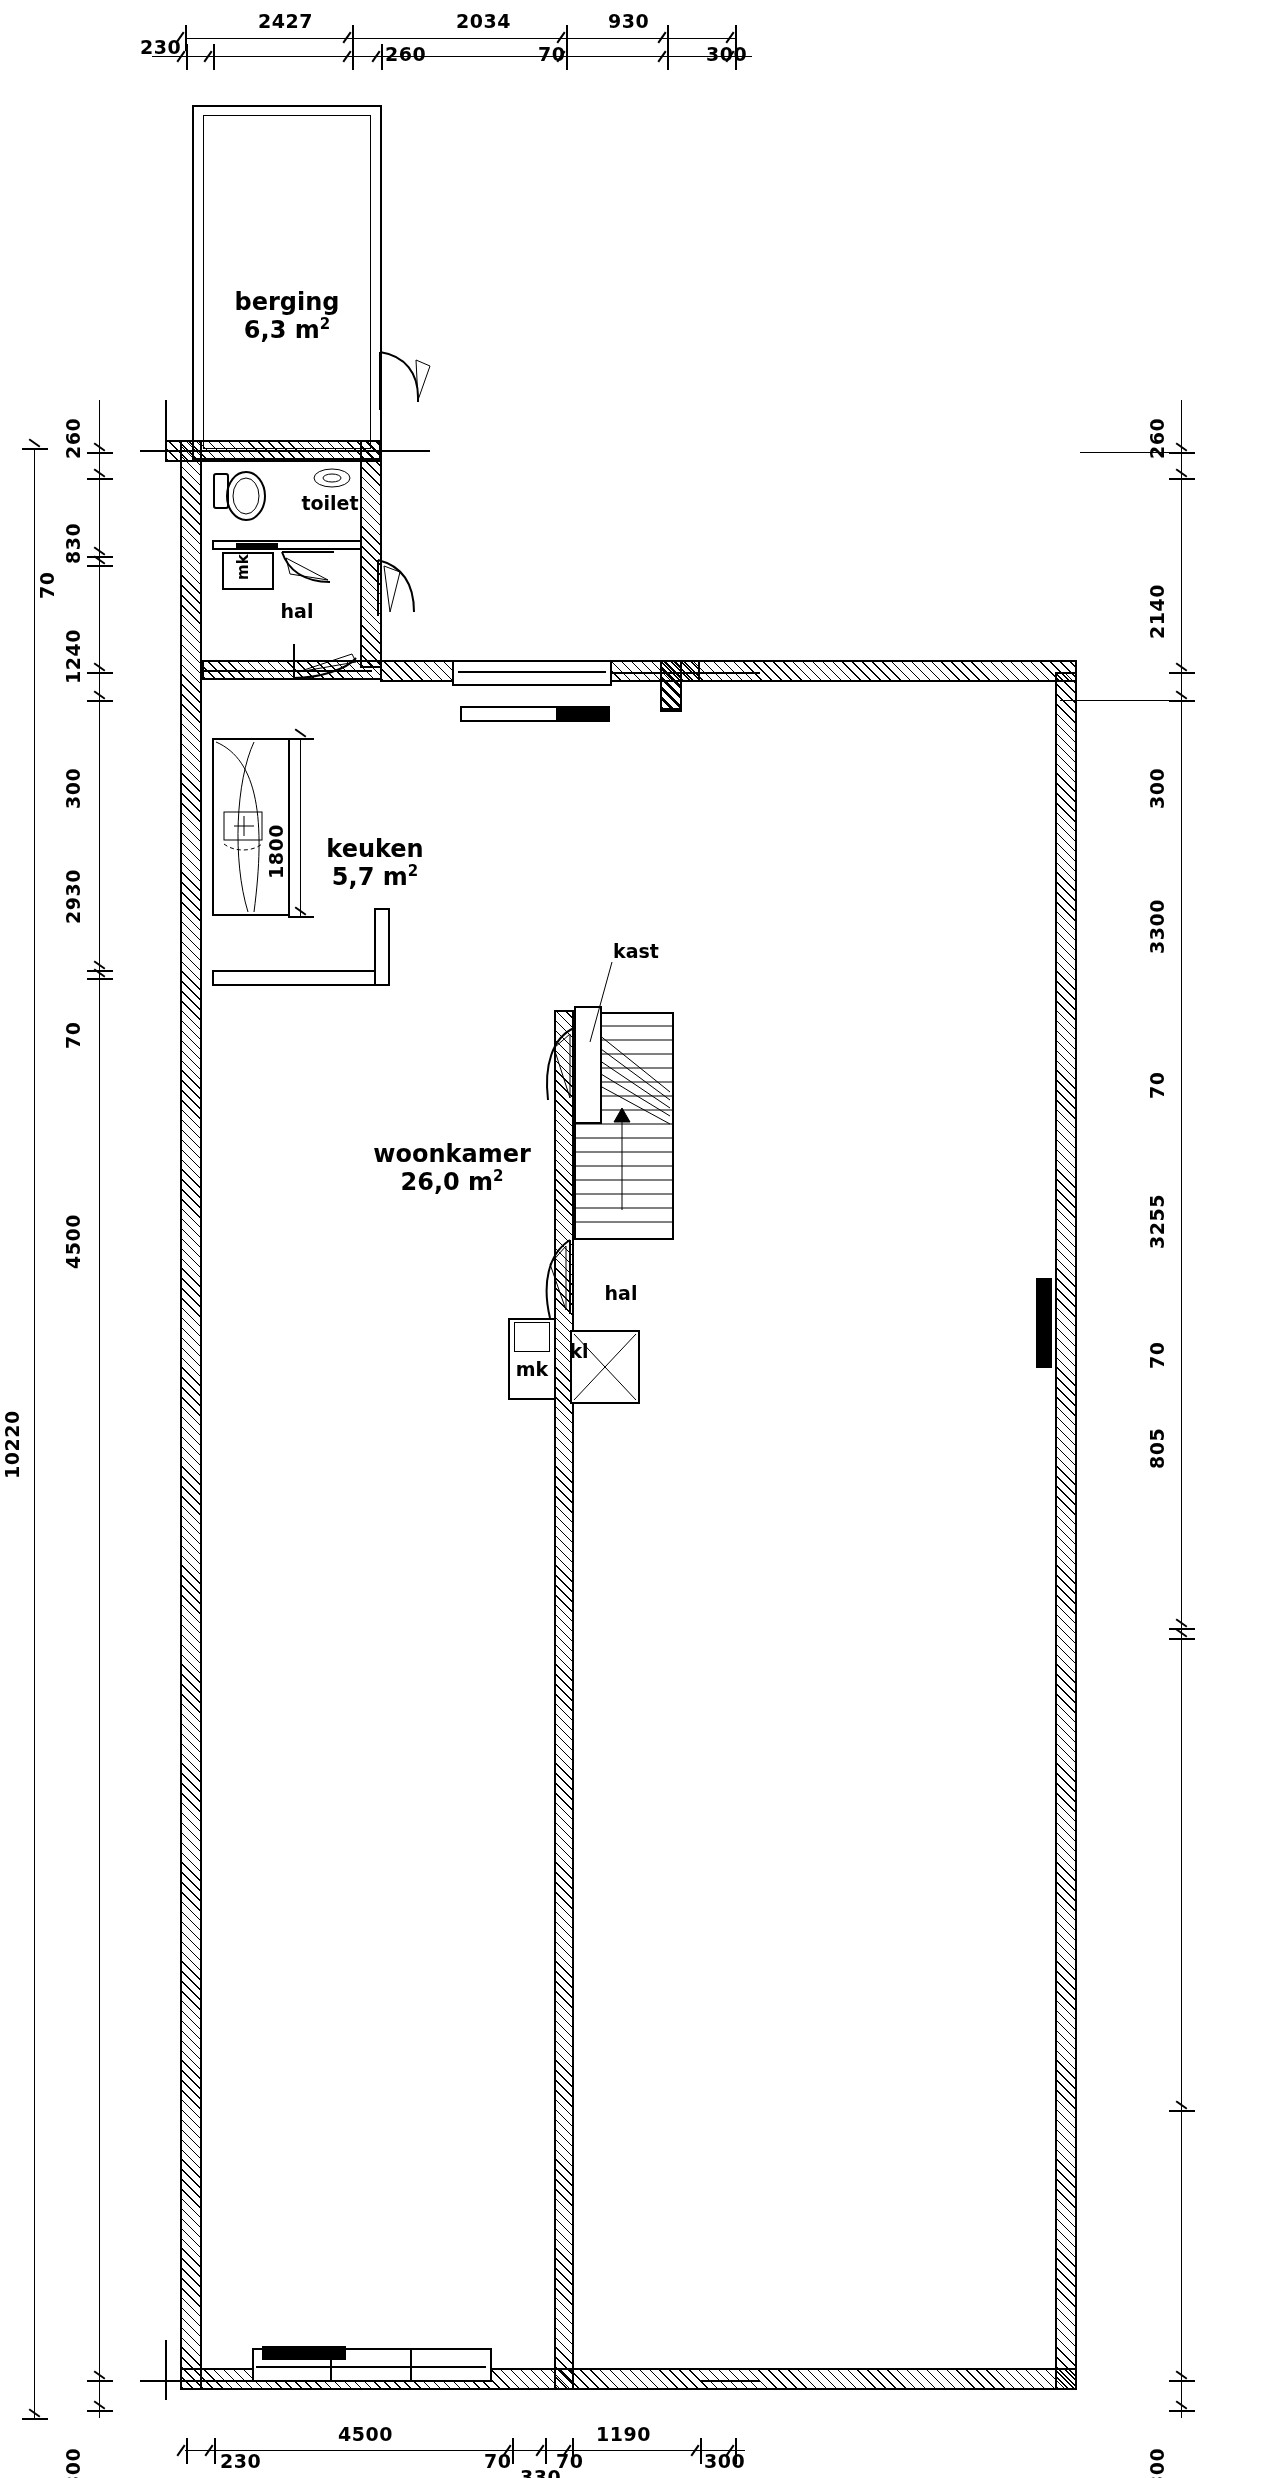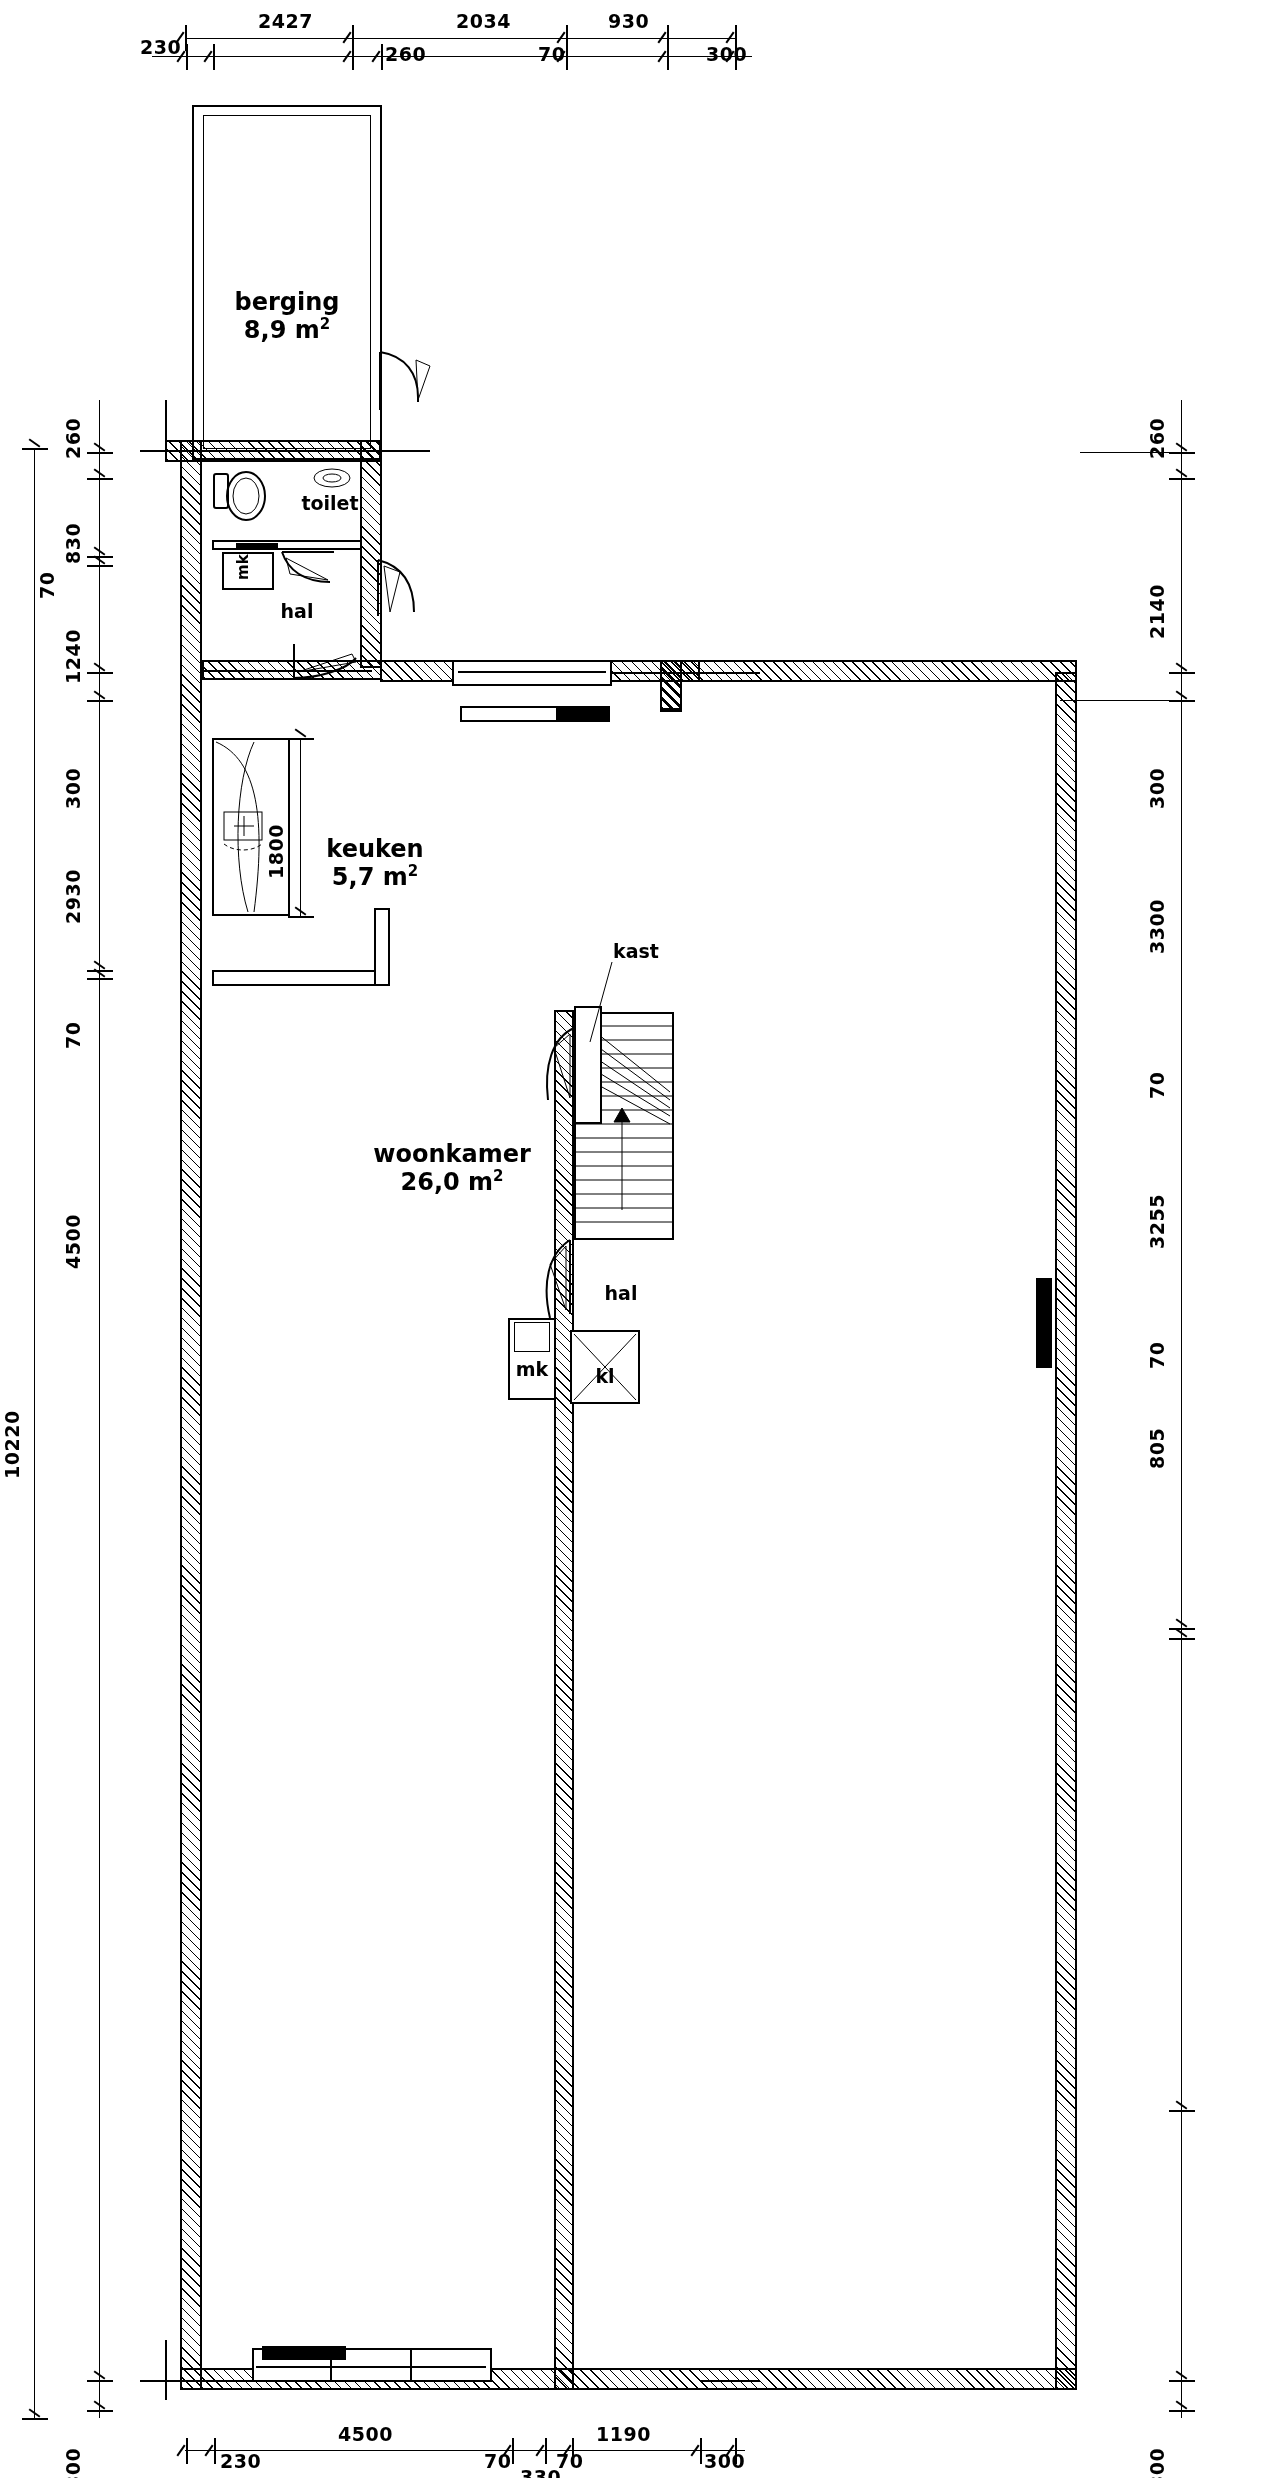--- a/index.html
+++ b/index.html
@@ -194,21 +194,21 @@
   <div class="dim" style="left:556px;top:2452px;">70</div>
   <div class="dim" style="left:704px;top:2452px;">300</div>
 
   <div class="dim" style="left:520px;top:2468px;">330</div>
 
   <div class="box" style="left:192px;top:105px;width:190px;height:355px;"></div>
   <div class="boxthin" style="left:203px;top:115px;width:168px;height:334px;"></div>
 
   <div class="rlabel" style="left:212px;top:288px;width:150px;">
     <div class="rname">berging</div>
-    <div class="rarea"><span>8,9 m</span><sup>2</sup></div>
+    <div class="rarea"><span>6,3 m</span><sup>2</sup></div>
   </div>
 
   <svg style="left:378px;top:352px;width:60px;height:110px;">
     <path class="st" d="M2,0 L2,58"></path>
     <path class="st" d="M2,0 C28,4 40,22 40,45 L40,50"></path>
     <path class="st1" d="M38,8 L52,14 L40,48 Z" fill="#fff"></path>
   </svg>
 
   <div class="wall" style="left:165px;top:440px;width:216px;height:22px;"></div>
   <div class="ln hl2" style="left:140px;top:450px;width:290px;"></div>
@@ -345,21 +345,21 @@
   <div class="solid" style="left:1036px;top:1278px;width:16px;height:90px;"></div>
 
   <div class="box" style="left:508px;top:1318px;width:48px;height:82px;"></div>
   <div class="boxthin" style="left:514px;top:1322px;width:36px;height:30px;"></div>
   <div class="rlabel rsmall" style="left:506px;top:1358px;width:52px;">mk</div>
 
   <div class="box" style="left:570px;top:1330px;width:70px;height:74px;"></div>
   <svg style="left:572px;top:1332px;width:66px;height:70px;">
     <path class="st1" d="M2,2 L64,68 M64,2 L2,68"></path>
   </svg>
-  <div class="rlabel rsmall" style="left:578px;top:1340px;width:54px;margin-top:25px;">kl</div>
+  <div class="rlabel rsmall" style="left:552px;top:1340px;width:54px;">kl</div>
 
   <div class="wall" style="left:180px;top:2368px;width:897px;height:22px;"></div>
   <div class="ln hl2" style="left:140px;top:2380px;width:300px;"></div>
   <div class="ln hl2" style="left:700px;top:2380px;width:60px;"></div>
   <div class="ln vl2" style="left:165px;top:2340px;height:60px;"></div>
 
   <div class="box" style="left:252px;top:2348px;width:240px;height:34px;"></div>
   <div class="solid" style="left:262px;top:2346px;width:84px;height:14px;"></div>
   <div class="ln hl2" style="left:256px;top:2366px;width:230px;"></div>
   <div class="ln vl2" style="left:330px;top:2350px;height:30px;"></div>

